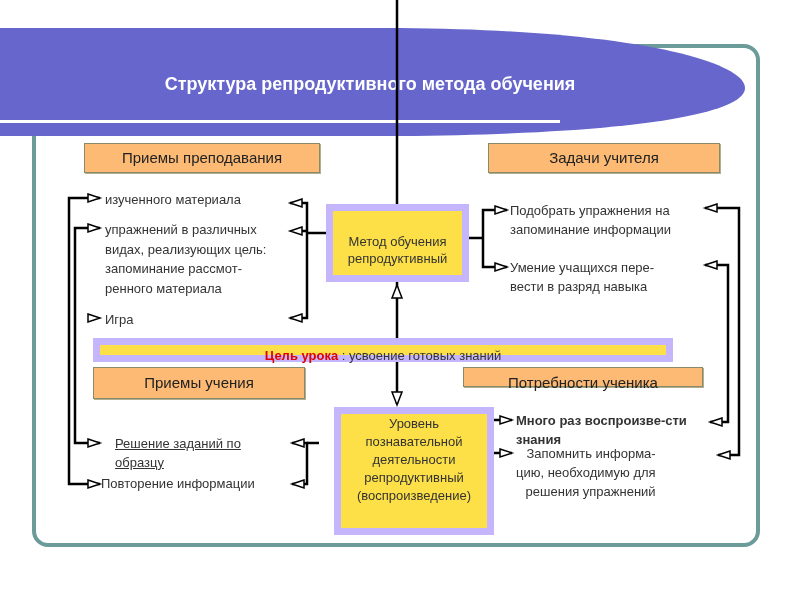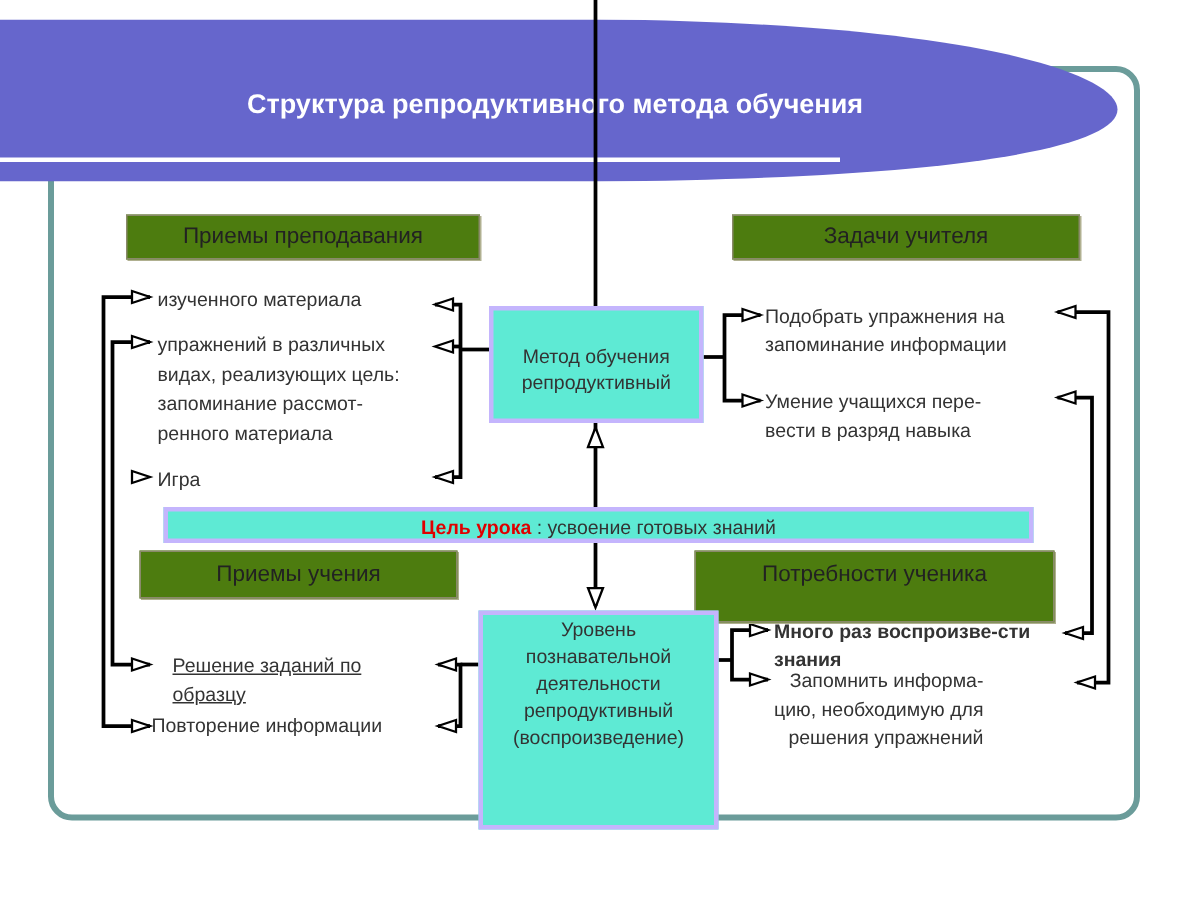--- a/index.html
+++ b/index.html
@@ -7,33 +7,33 @@
     width: 800px; height: 600px; position: relative; overflow: hidden;
     background: #ffffff;
     font-family: "Liberation Sans", sans-serif;
     color: #3a3a3a;
   }
   .frame {
     position: absolute; left: 32px; top: 44px; width: 728px; height: 503px;
     border: 4px solid #6b9c9a; border-radius: 16px; box-sizing: border-box;
     background: #ffffff;
   }
-  .banner-wrap { position: absolute; left: 0; top: 13px; width: 760px; height: 108px; }
+  .banner-wrap { position: absolute; left: 0; top: 28px; width: 760px; height: 108px; }
   .banner-wrap svg { position: absolute; left: 0; top: 0; }
   .banner-title {
     position: absolute; left: 0; top: 46px; width: 740px; text-align: center;
     color: #ffffff; font-weight: bold; font-size: 18px; letter-spacing: 0px;
   }
   .ybox {
-    position: absolute; background: #4d7c0f; border: 1px solid #8a8a6a;
+    position: absolute; background: #fdba74; border: 1px solid #8a8a6a;
     box-sizing: border-box; text-align: center; font-size: 15px; color: #222;
     box-shadow: 1px 1px 0 #b0b090;
   }
   .wbox {
-    position: absolute; background: #5eead4; border: 3px solid #c4b5fd;
+    position: absolute; background: #fde047; border: 7px solid #c4b5fd;
     box-sizing: border-box; text-align: center; font-size: 13px; color: #333;
   }
   .txt {
     position: absolute; font-size: 13px; line-height: 18px; color: #333;
     white-space: nowrap;
   }
   svg.lines { position: absolute; left: 0; top: 0; }
   .goal { font-size: 13px; }
   .goal .lbl { color: #e00000; font-weight: bold; }
 </style>
@@ -113,34 +113,34 @@
 
 <div class="ybox" style="left:84px; top:143px; width:236px; height:30px; line-height:28px;">
   <span>Приемы преподавания</span>
 </div>
 <div class="ybox" style="left:488px; top:143px; width:232px; height:30px; line-height:28px;">
   <span>Задачи учителя</span>
 </div>
 <div class="ybox" style="left:93px; top:367px; width:212px; height:32px; line-height:30px;">
   <span>Приемы учения</span>
 </div>
-<div class="ybox" style="left:463px; top:367px; width:240px; height:48px; line-height:30px;">
+<div class="ybox" style="left:463px; top:367px; width:240px; height:20px; line-height:30px;">
   <span>Потребности ученика</span>
 </div>
 
-<div class="wbox goal" style="left:109px; top:338px; width:580px; height:24px; line-height:22px;">
+<div class="wbox goal" style="left:93px; top:338px; width:580px; height:24px; line-height:22px;">
   <span class="lbl">Цель урока</span><span> : усвоение готовых знаний</span>
 </div>
 
 <div class="wbox" style="left:326px; top:204px; width:143px; height:78px; padding-top:22px; line-height:17px;">
   <div>Метод обучения</div>
   <div>репродуктивный</div>
 </div>
 
-<div class="wbox" style="left:319px; top:407px; width:160px; height:146px; padding-top:1px; line-height:18px;text-align:center;">
+<div class="wbox" style="left:334px; top:407px; width:160px; height:128px; padding-top:1px; line-height:18px;text-align:center;">
   <div>Уровень</div>
   <div>познавательной</div>
   <div>деятельности</div>
   <div>репродуктивный</div>
   <div>(воспроизведение)</div>
 </div>
 
 <div class="txt" style="left:105px; top:190px; line-height:19px;">
   <div>изученного материала</div>
 </div>

